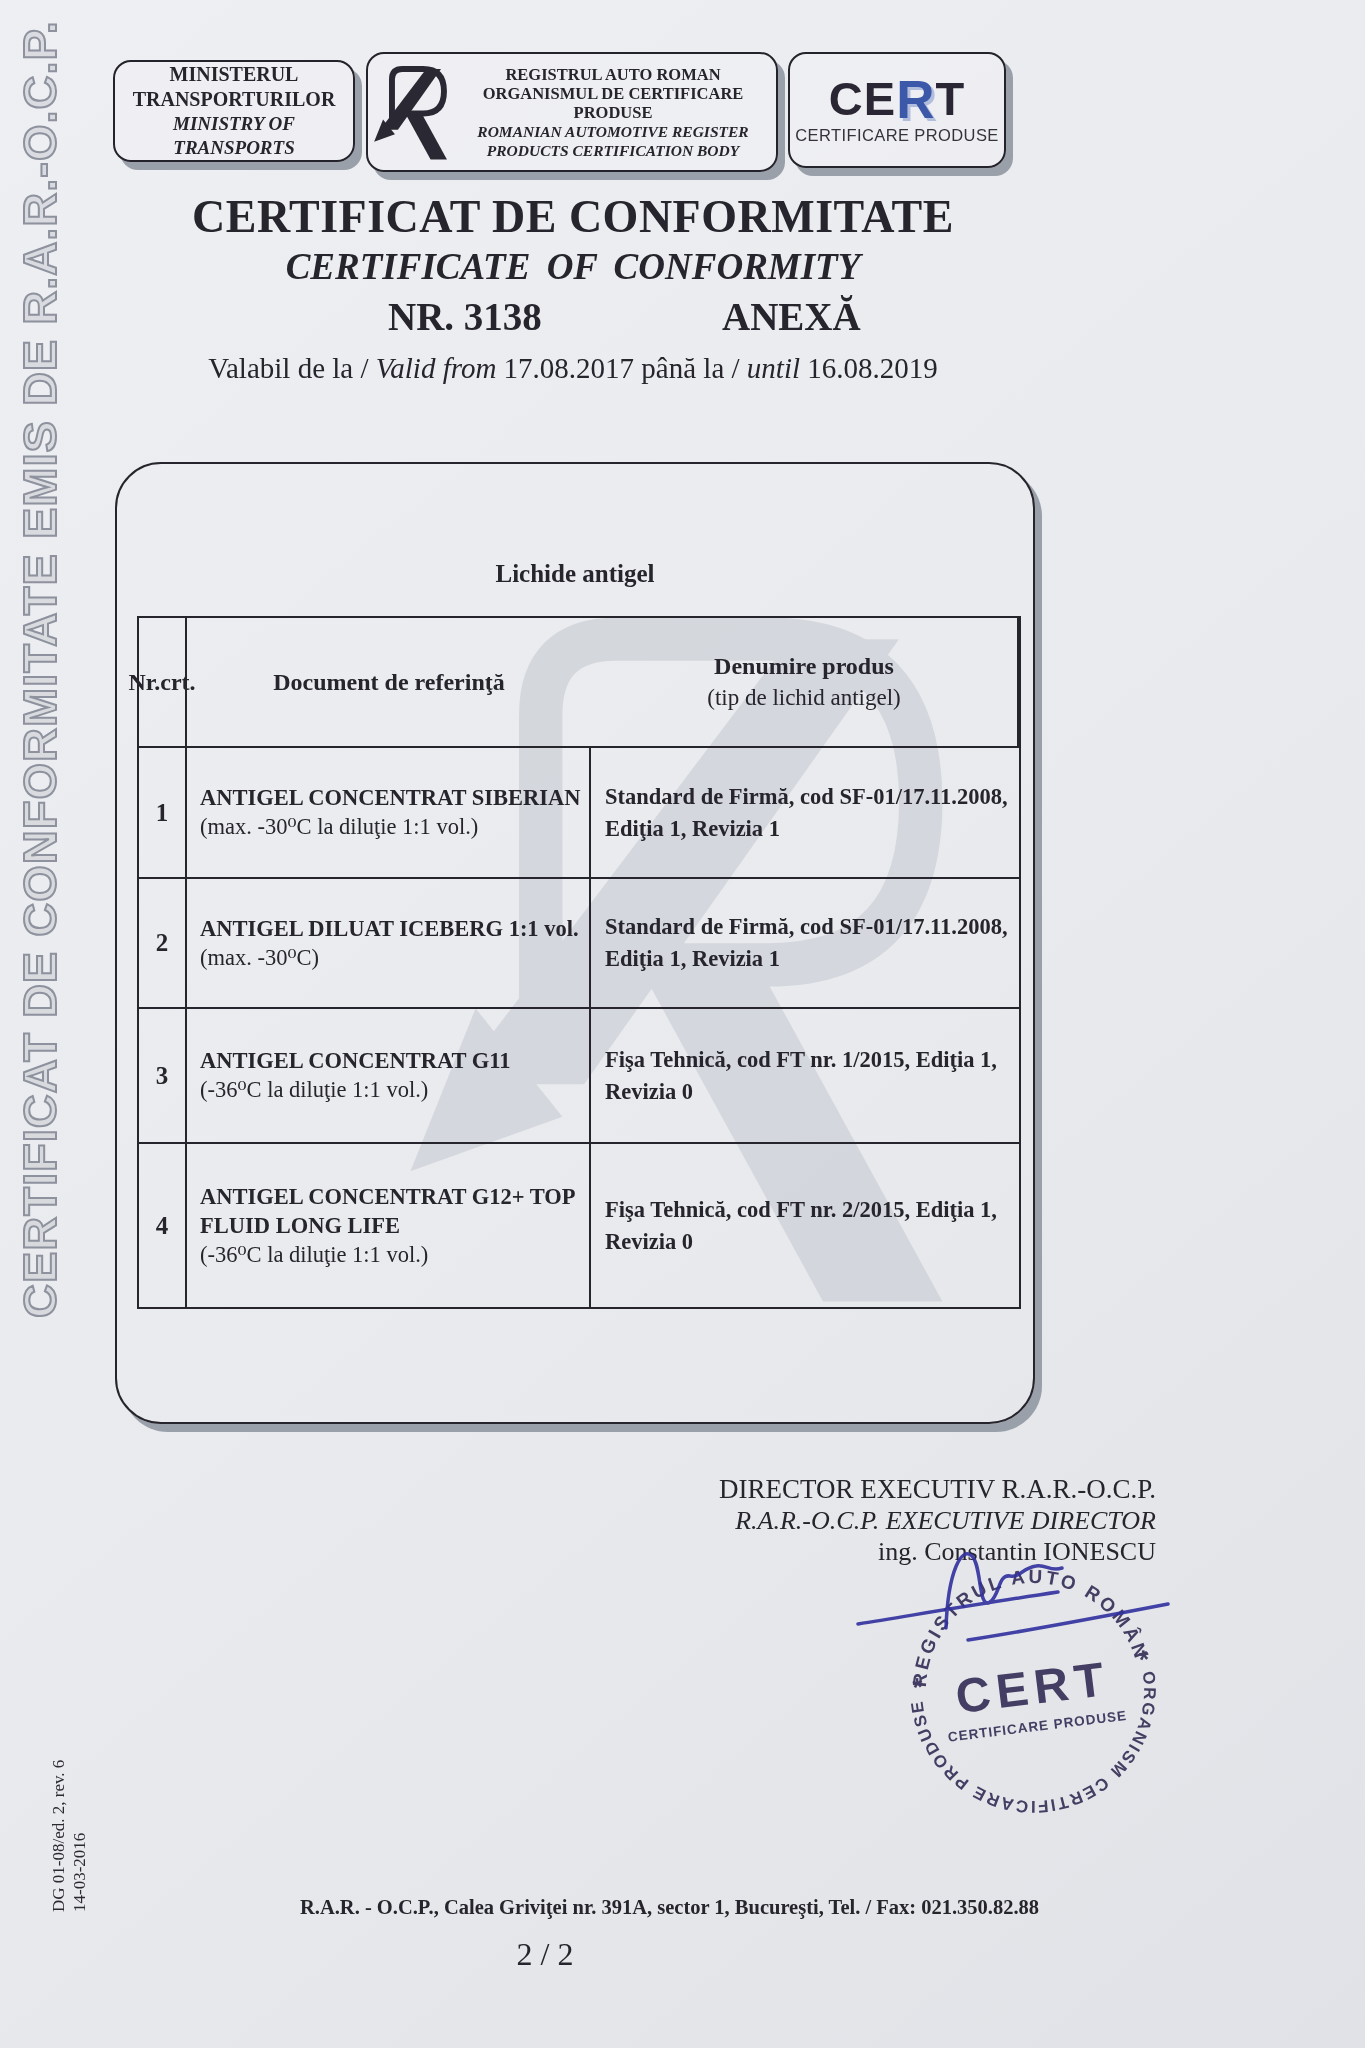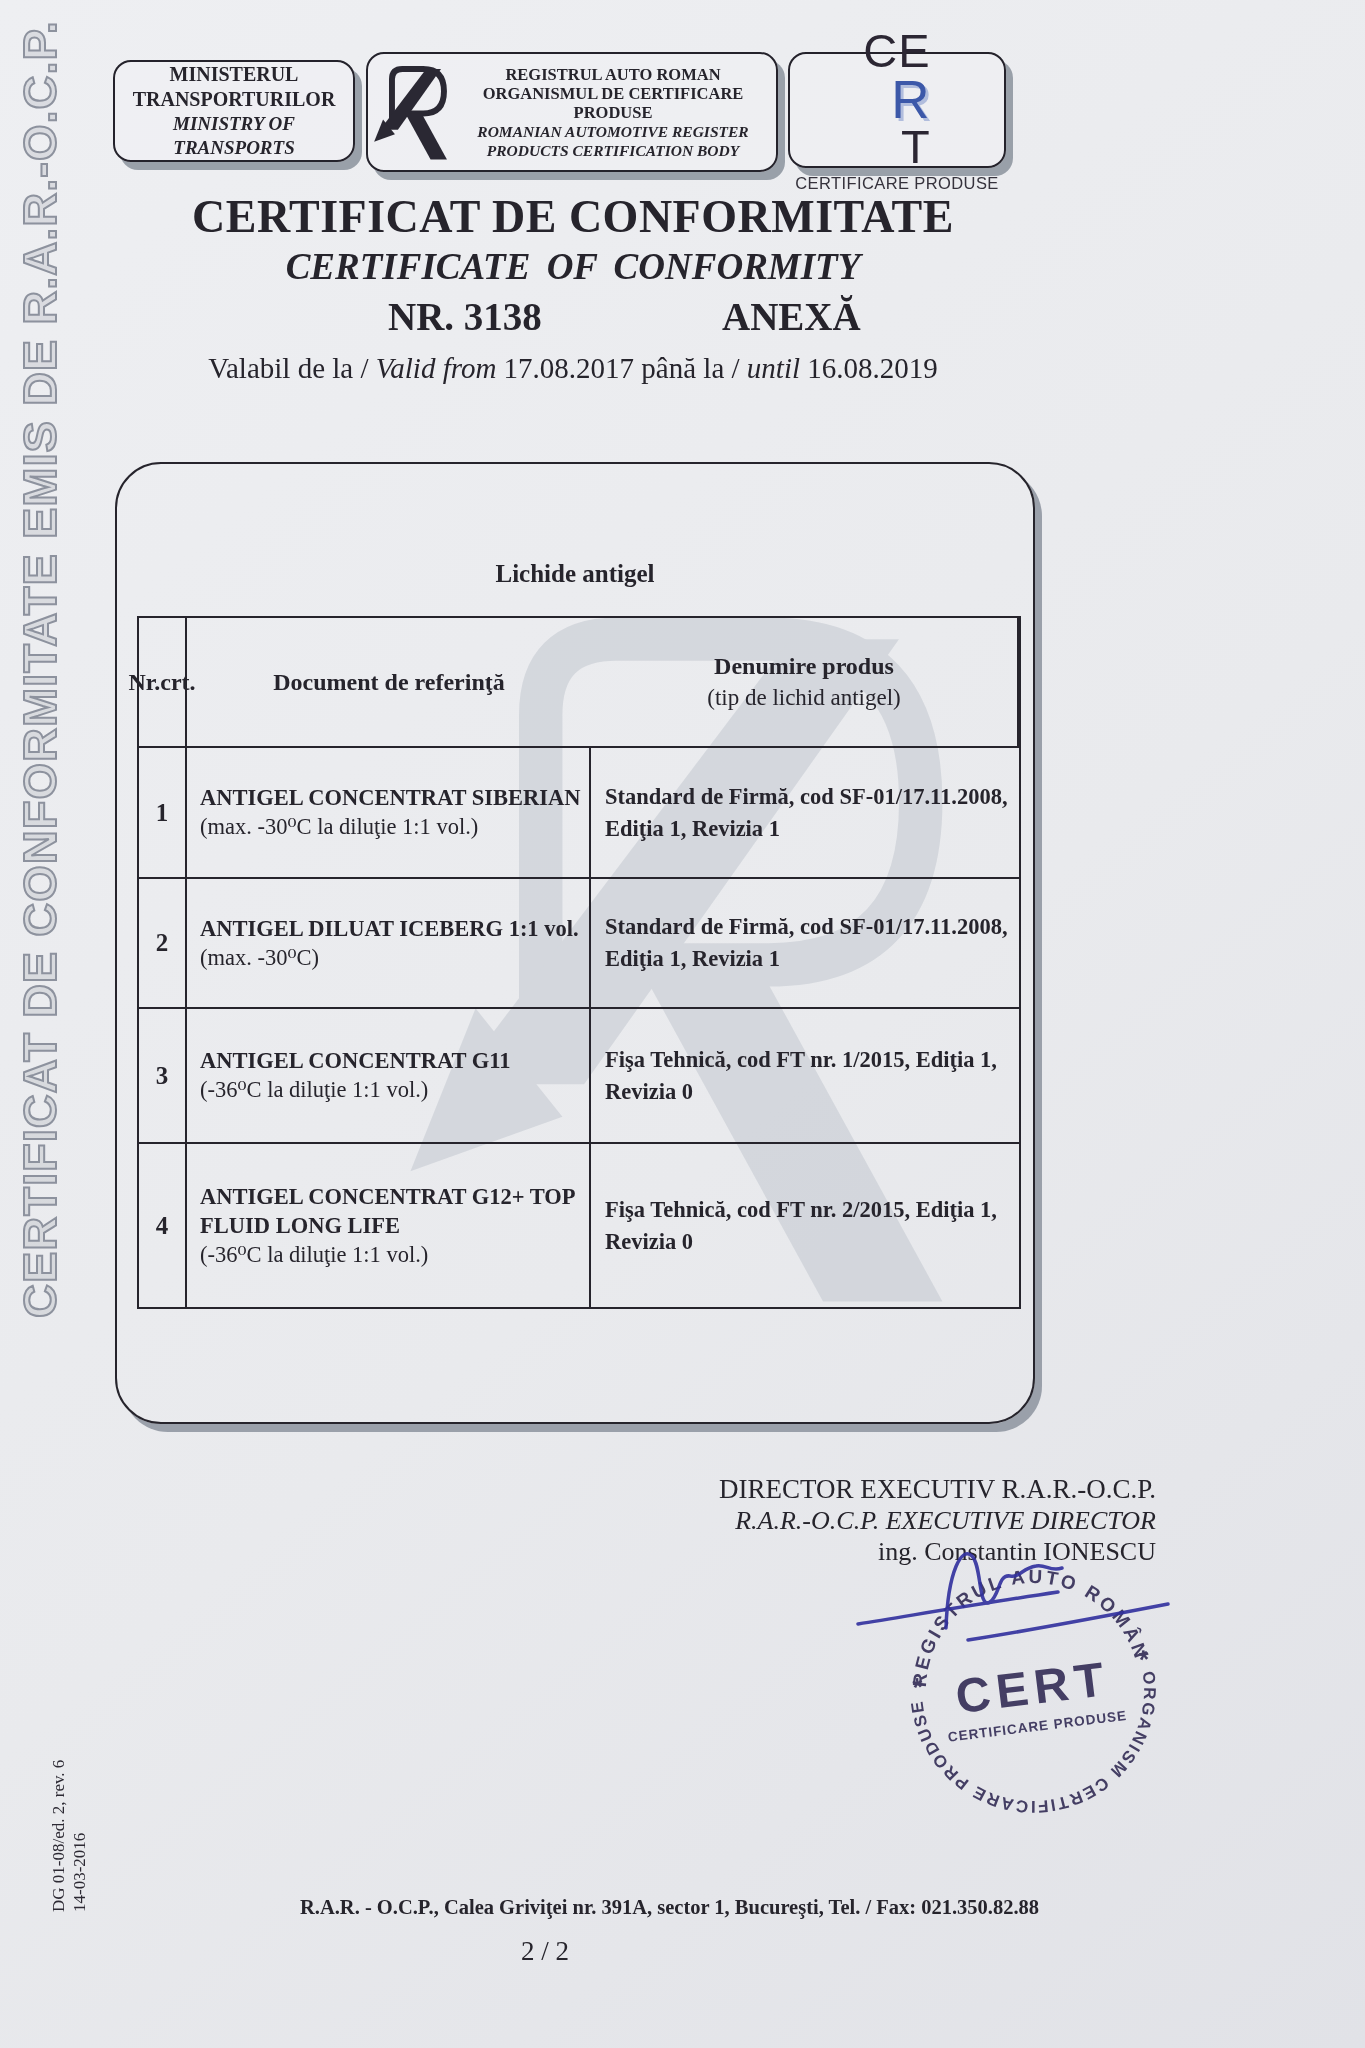--- a/index.html
+++ b/index.html
@@ -20,22 +20,22 @@
 
   
   .hdr-box{position:absolute;border:2.5px solid #24222b;border-radius:18px;
         background:rgba(240,241,244,0.55);box-shadow:7px 8px 0 #99a0a9;z-index:2;
         display:flex;align-items:center;justify-content:center;}
   .box-col{display:flex;flex-direction:column;align-items:center;justify-content:center;text-align:center;}
   .min-l{font-weight:700;font-size:20px;line-height:25px;}
   .min-it{font-weight:700;font-style:italic;font-size:19px;line-height:24px;}
   .rar-l{font-weight:700;font-size:16.5px;line-height:19px;}
   .rar-it{font-weight:700;font-style:italic;font-size:15.5px;line-height:19px;}
-  .cert-line{font-family:"Liberation Sans","DejaVu Sans",sans-serif;font-weight:400;
-        font-size:47px;line-height:48px;letter-spacing:1px;color:#2b2633;display:flex;align-items:flex-end;flex-direction:column;}
+  .cert-line{font-family:"Liberation Sans","DejaVu Sans",sans-serif;font-weight:700;
+        font-size:47px;line-height:48px;letter-spacing:1px;color:#2b2633;display:flex;align-items:flex-end;}
   .cert-r{color:#3c58a9;font-size:53px;line-height:48px;position:relative;top:1px;
         text-shadow:3px 3px 0 rgba(85,115,190,0.40);}
   .cert-sub{font-family:"Liberation Sans","DejaVu Sans",sans-serif;font-size:16.5px;
         letter-spacing:0.4px;color:#35323c;margin-top:3px;}
 
   
   .t-main{position:absolute;left:115px;top:190px;width:916px;text-align:center;z-index:2;
         font-weight:700;font-size:46px;letter-spacing:0.5px;}
   .t-sub{position:absolute;left:115px;top:245px;width:916px;text-align:center;z-index:2;
         font-weight:700;font-style:italic;font-size:37px;word-spacing:7px;}
@@ -79,21 +79,21 @@
   .sign-l2{font-style:italic;font-size:26px;line-height:31px;}
   .sign-l3{font-size:26px;line-height:31px;}
 
   .stamp{position:absolute;left:880px;top:1537px;width:306px;height:306px;z-index:2;
         transform:rotate(-7deg);}
   .sig{position:absolute;left:850px;top:1540px;width:330px;height:120px;z-index:3;}
 
   .footer-line{position:absolute;left:300px;top:1896px;width:1060px;
         font-weight:700;font-size:20.5px;z-index:2;}
   .page-num{position:absolute;left:455px;top:1936px;width:180px;text-align:center;
-        font-size:27px;z-index:2;}
+        font-size:32px;z-index:2;}
 </style>
 </head>
 <body>
 
 <div class="page">
 
   <div class="side-watermark">CERTIFICAT DE CONFORMITATE EMIS DE R.A.R.-O.C.P.</div>
 
   <div class="form-code">
     <div>DG 01-08/ed. 2, rev. 6</div>

